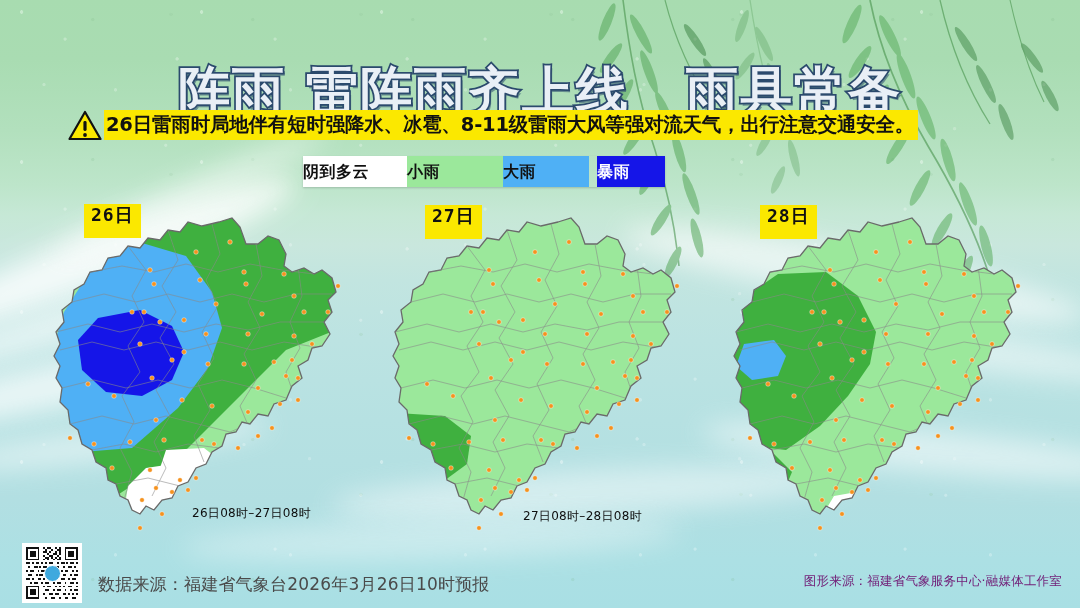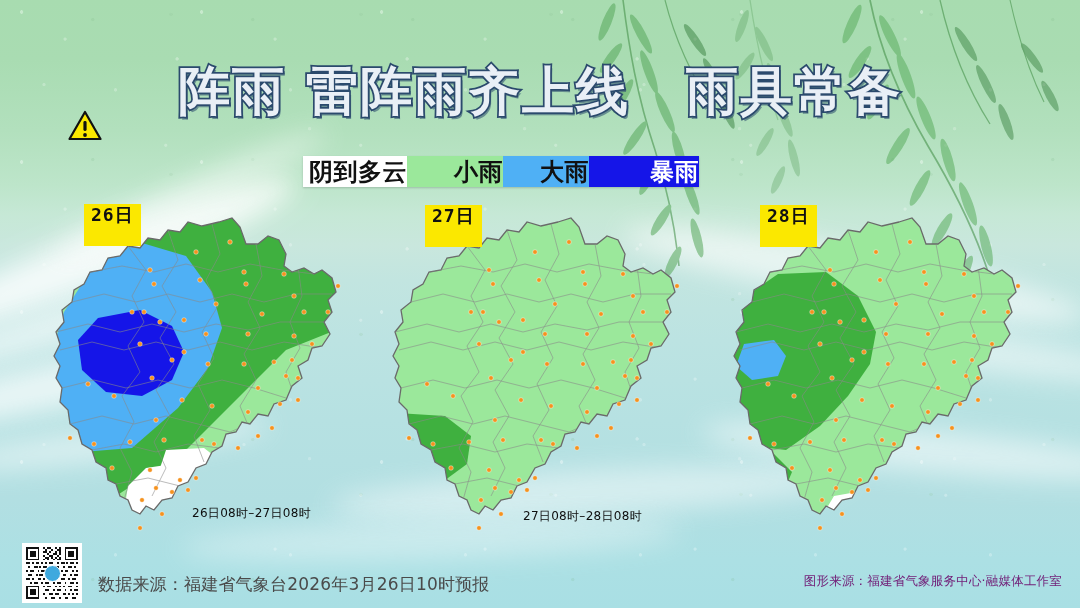--- a/index.html
+++ b/index.html
@@ -118,43 +118,43 @@
   }
 
   
   .legend {
     position: absolute; top: 156px; left: 303px;
     display: flex;
     height: 31px;
     box-shadow: 0 1px 2px rgba(0,0,0,.18);
   }
   .leg-cell {
-    display: flex; align-items: center; justify-content: flex-end;
+    display: flex; align-items: center; justify-content: flex-start;
     font-family: "DejaVu Sans", "Liberation Sans", sans-serif;
-    font-size: 24px;
+    font-size: 16px;
     font-weight: bold;
     line-height: 1;
     letter-spacing: 0.5px;
   }
   .leg-0 { width: 104px; }
   .leg-1 { width: 96px; }
   .leg-2 { width: 86px; }
   .leg-3 { width: 86px; }
-  .leg-4 { width: 110px; }
+  .leg-4 { width: 68px; margin-left: 8px; }
 
   
   .map-panel { position: absolute; top: 200px; width: 340px; height: 345px; }
   .mp1 { left: 36px; }
   .mp2 { left: 375px; }
   .mp3 { left: 716px; }
 
   .date-badge {
     position: absolute;
     background: #FBE800;
-    padding: 2px 7px 21px 7px;
+    padding: 2px 7px 13px 7px;
     font-family: "DejaVu Sans Mono", "Liberation Mono", monospace;
     font-size: 18px;
     font-weight: bold;
     color: #111;
     letter-spacing: 1px;
     line-height: 1.05;
     z-index: 4;
   }
   .db1 { left: 48px;  top: 4px; }
   .db2 { left: 50px;  top: 5px; }
@@ -306,20 +306,23 @@
   <div class="title-row">
     <span class="title-txt">阵雨 雷阵雨齐上线</span><span class="title-gap"></span><span class="title-txt">雨具常备</span>
   </div>
 
   <div class="warn-wrap">
     <svg class="warn-tri" width="34" height="31" viewBox="0 0 34 31">
       <path d="M17 2 L32.5 29 L1.5 29 Z" fill="#FBE800" stroke="#111" stroke-width="2.2" stroke-linejoin="round"></path>
       <rect x="15.4" y="11" width="3.2" height="10" rx="1.4" fill="#111"></rect>
       <circle cx="17" cy="25" r="1.9" fill="#111"></circle>
     </svg>
+    <div class="warn-band">
+      <span class="warn-text">26日雷雨时局地伴有短时强降水、冰雹、8-11级雷雨大风等强对流天气，出行注意交通安全。</span>
+    </div>
   </div>
 
   <div class="legend">
     <div class="leg-cell leg-0" style="background: rgb(255, 255, 255); color: rgb(17, 17, 17);">
       <span>阴到多云</span>
     </div>
     <div class="leg-cell leg-1" style="background: rgb(155, 232, 155); color: rgb(17, 17, 17);">
       <span>小雨</span>
     </div>
     <div class="leg-cell leg-3" style="background: rgb(79, 176, 245); color: rgb(17, 17, 17);">

